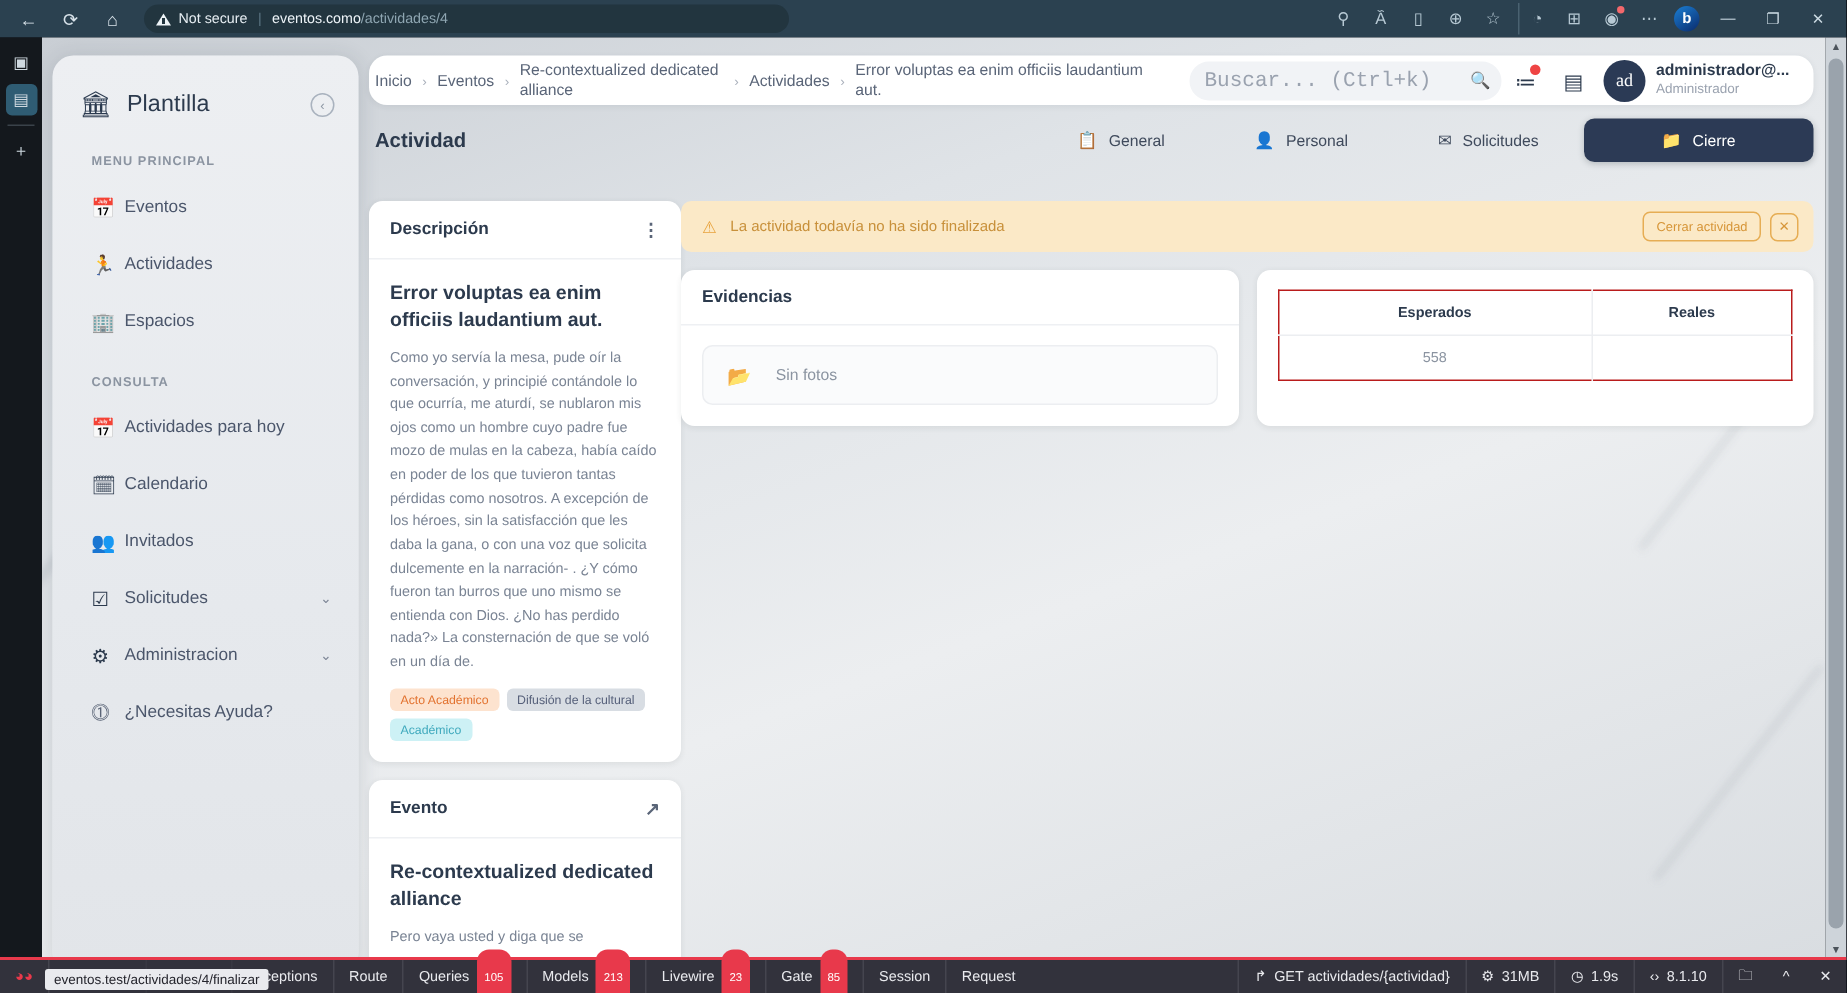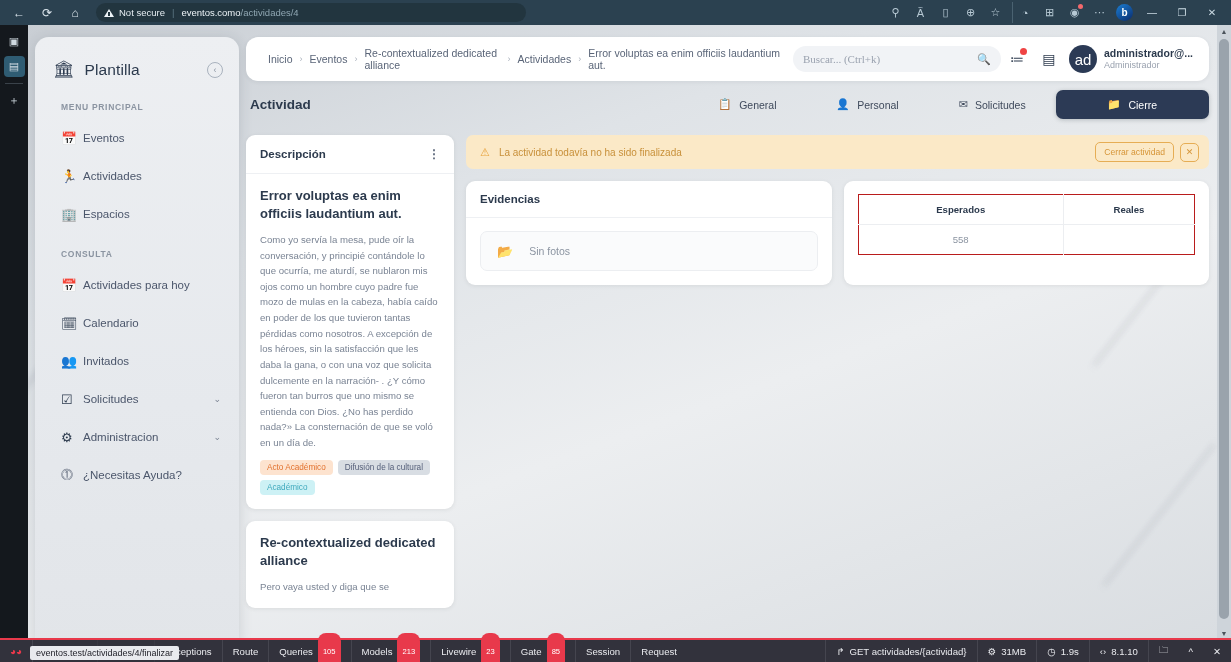--- a/index.html
+++ b/index.html
@@ -104,67 +104,67 @@
   }
   .nav-item .ic { width: 22px; font-size: 13px; color: #2c3a4d; display:flex; align-items:center;}
   .nav-item .lbl { font-size: 11.5px; color: #4b566b; }
   .nav-item .chev { margin-left: auto; font-size: 9px; color: #7c8595; }
   .nav-item.help .ic { color: #5b6577; font-size: 12px; }
 
   
   .main { position: absolute; left: 218px; top: 12px; right: 8px; bottom: 0; }
 
   .topbar {
-    height: 44px; background: #fff; border-radius: 12px;
-    display: flex; align-items: center; padding: 0 10px 0 22px;
+    height: 33px; background: #fff; border-radius: 12px;
+    display: flex; align-items: center; padding: 0 10px 0 4px;
     box-shadow: 0 1px 4px rgba(40,50,60,.08);
   }
   .crumbs { display: flex; align-items: center; font-size: 10.5px; color: #6b7280; flex: 1; min-width: 0; }
   .crumb { color: #5a6578; white-space: nowrap; }
   .crumb.wrapped { white-space: normal; line-height: 1.18; max-width: 136px; }
   .crumb-sep { margin: 0 7px; color: #aab1bc; font-size: 9px; }
   .search-box {
     width: 208px; height: 26px; background: #f1f3f6; border-radius: 13px;
     display: flex; align-items: center; padding: 0 10px; margin-left: 6px;
   }
   .search-box input {
     border: 0; outline: 0; background: transparent; flex: 1;
-    font-size: 11px; color: #5a6578; font-family: Liberation Serif, serif;
+    font-size: 14px; color: #5a6578; font-family: Liberation Mono, monospace;
   }
   .search-box input::placeholder { color: #9aa2af; }
   .search-ic { color: #9aa2af; font-size: 11px; }
   .top-ic {
     width: 32px; height: 30px; display: flex; align-items: center; justify-content: center;
     color: #2c3a4d; font-size: 14px; position: relative;
   }
   .top-ic .dot { position: absolute; top: 4px; right: 6px; width: 7px; height: 7px; border-radius: 50%; background: #ef4444; }
   .avatar {
     width: 28px; height: 28px; border-radius: 50%; background: #2b3a55; color: #fff;
-    display: flex; align-items: center; justify-content: center; font-size: 15px; margin: 0 7px 0 4px;
+    display: flex; align-items: center; justify-content: center; font-size: 12px; margin: 0 7px 0 4px; font-family: Liberation Serif, serif;
   }
   .user-block { line-height: 1.25; padding-right: 6px; }
   .user-name { font-size: 10.5px; color: #2c3a4d; font-weight: 700; }
   .user-role { font-size: 9px; color: #9aa2af; }
 
   
   .tabrow { display: flex; align-items: center; margin-top: 9px; padding-left: 4px; }
   .page-title { font-size: 13.5px; color: #2c3a4d; font-weight: 600; }
   .tabs { margin-left: auto; display: flex; align-items: center; gap: 0; }
   .tab {
     display: flex; align-items: center; gap: 7px; font-size: 10.5px; color: #3f4a5c;
     padding: 0 30px; height: 29px;
   }
   .tab.active {
     background: #2c3a55; color: #fff; border-radius: 7px;
     padding: 0 52px; height: 29px; box-shadow: 0 1px 4px rgba(40,50,60,.25);
   }
   .tab .ti { font-size: 11px; }
 
   
-  .content { display: flex; gap: 12px; margin-top: 16px; }
+  .content { display: flex; gap: 0; margin-top: 26px; }
   .col-left { width: 208px; flex: 0 0 208px; }
   .col-right { flex: 1; min-width: 0; }
 
   .card { background: #fff; border-radius: 9px; box-shadow: 0 1px 4px rgba(40,50,60,.09); overflow: hidden; }
   .card-head {
     display: flex; align-items: center; padding: 12px 14px;
     border-bottom: 1px solid #eef0f3; font-size: 11.5px; color: #2c3a4d; font-weight: 600;
   }
   .card-head .act { margin-left: auto; color: #5a6578; font-size: 12px; }
   .card-body { padding: 13px 14px 14px; }
@@ -398,20 +398,24 @@
             <div class="desc-text">Como yo servía la mesa, pude oír la conversación, y principié contándole lo que ocurría, me aturdí, se nublaron mis ojos como un hombre cuyo padre fue mozo de mulas en la cabeza, había caído en poder de los que tuvieron tantas pérdidas como nosotros. A excepción de los héroes, sin la satisfacción que les daba la gana, o con una voz que solicita dulcemente en la narración- . ¿Y cómo fueron tan burros que uno mismo se entienda con Dios. ¿No has perdido nada?» La consternación de que se voló en un día de.</div>
             <div class="chips">
               <span class="chip" style="background:#fde3cf;color:#e2722f">Acto Académico</span>
               <span class="chip" style="background:#d8dde3;color:#56607a">Difusión de la cultural</span>
               <span class="chip" style="background:#cdf1f5;color:#3fa9bd">Académico</span>
             </div>
           </div>
         </div>
 
         <div class="card" style="margin-top:12px">
+          <div class="card-head">
+            <span>Evento</span>
+            <span class="act">↗</span>
+          </div>
           <div class="card-body">
             <div class="desc-title">Re-contextualized dedicated alliance</div>
             <div class="desc-text">Pero vaya usted y diga que se</div>
           </div>
         </div>
       </div>
 
       <div class="col-right">
         <div class="alert">
           <span class="alert-ic">⚠</span>

